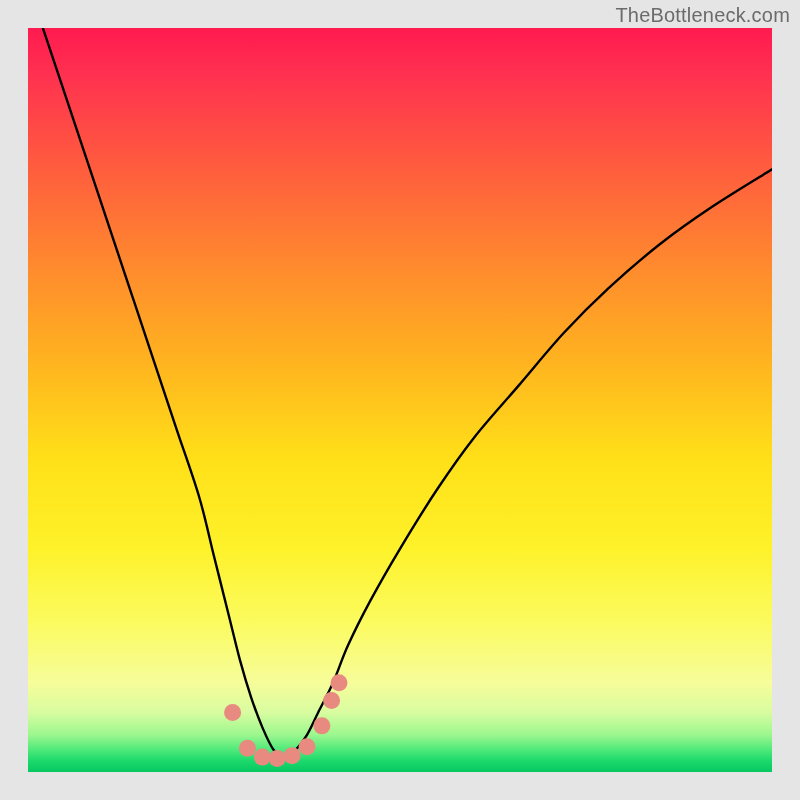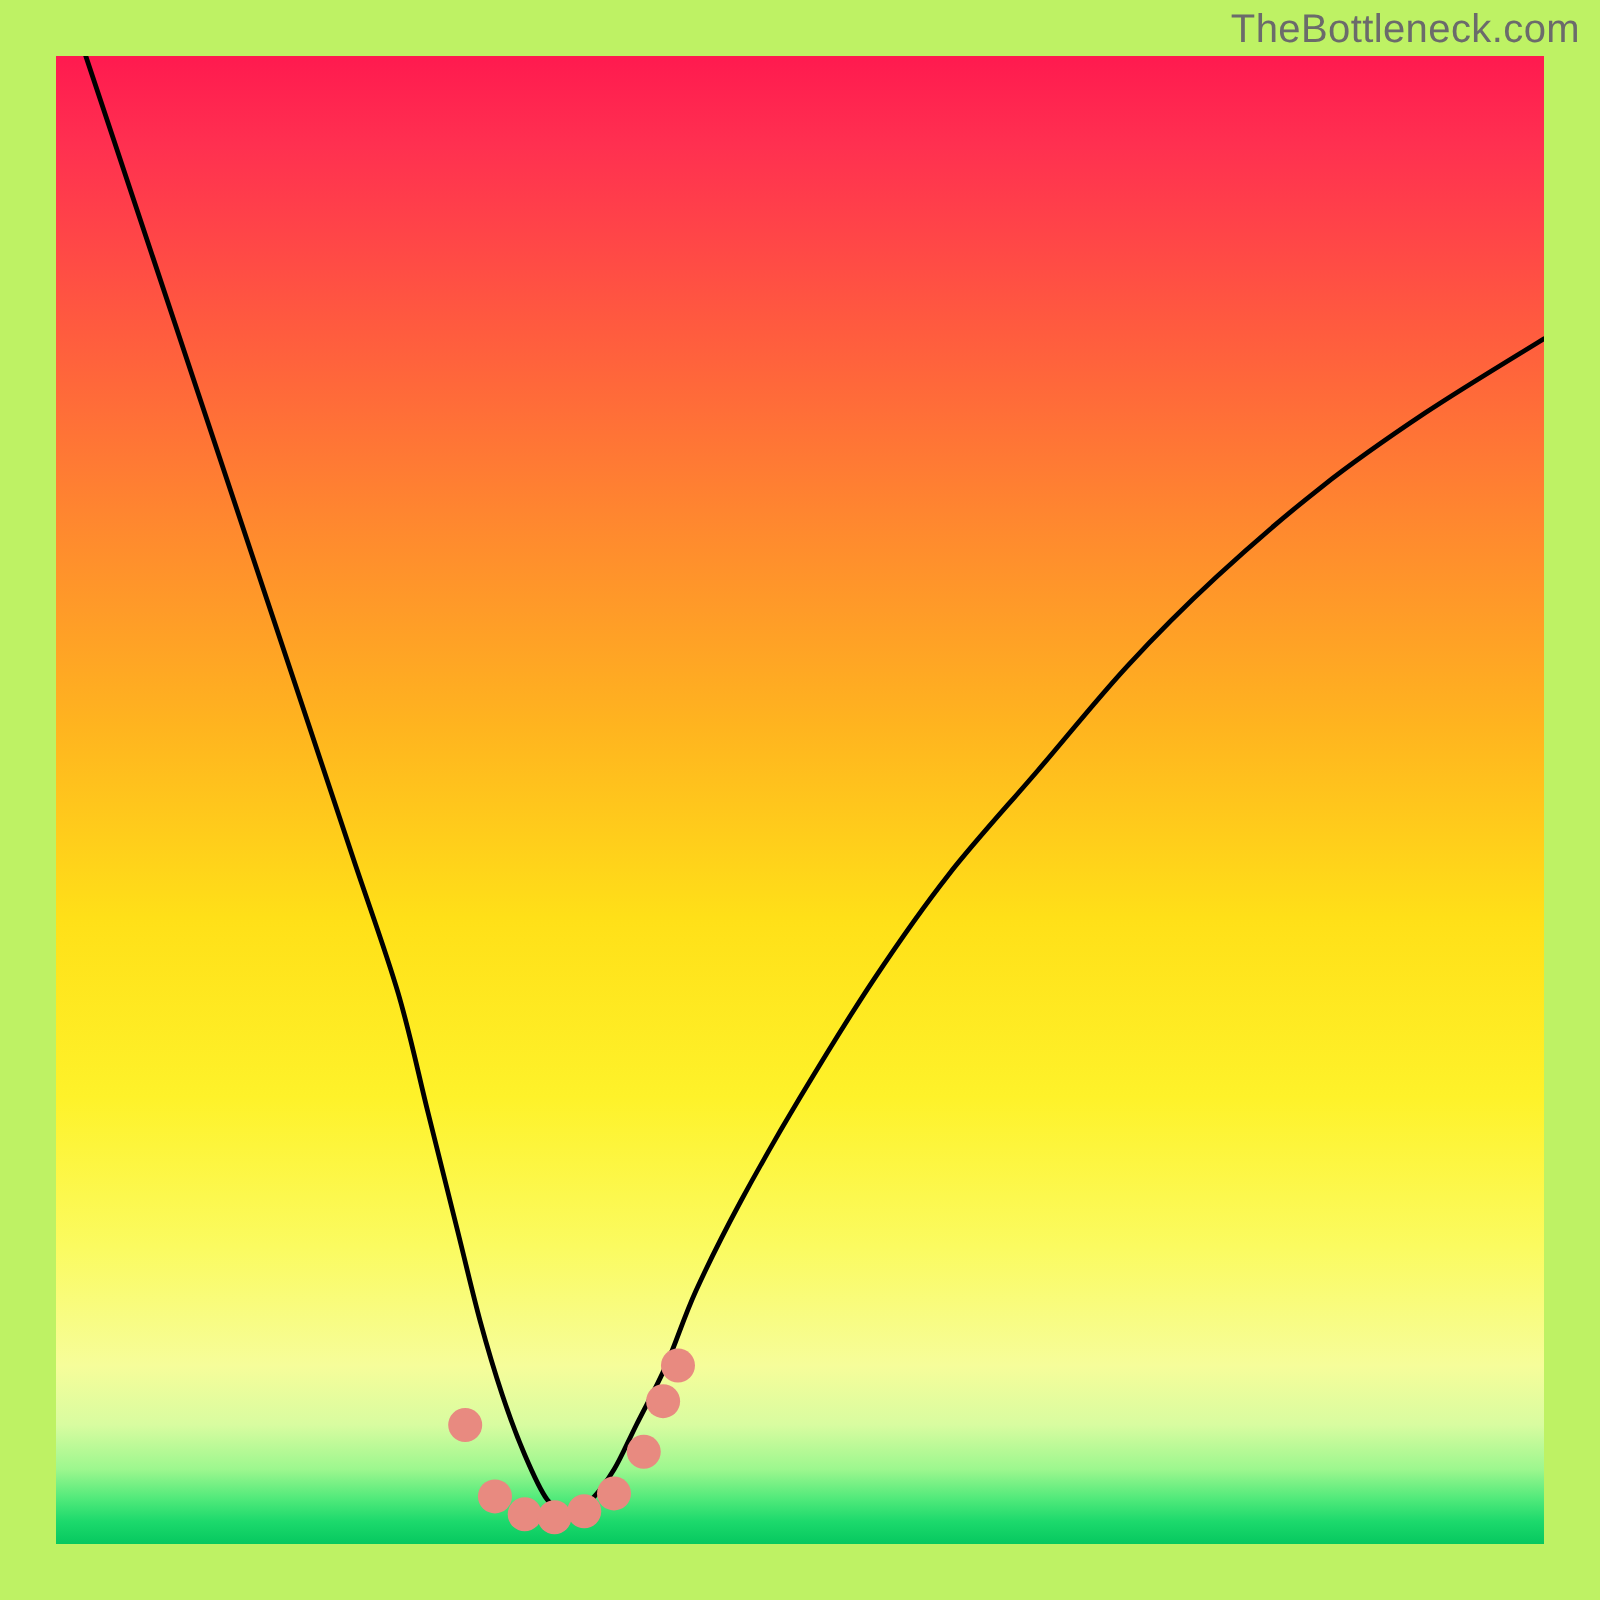--- a/index.html
+++ b/index.html
@@ -10,21 +10,21 @@
     background: #000;
     overflow: hidden;
     font-family: Arial, Helvetica, sans-serif;
   }
   .frame {
     position: absolute;
     left: 0;
     top: 0;
     width: 800px;
     height: 800px;
-    background: #bef264;
+    background: #e5e5e5;
   }
   .plot {
     position: absolute;
     left: 28px;
     top: 28px;
     width: 744px;
     height: 744px;
     overflow: hidden;
   }
   .gradient {

